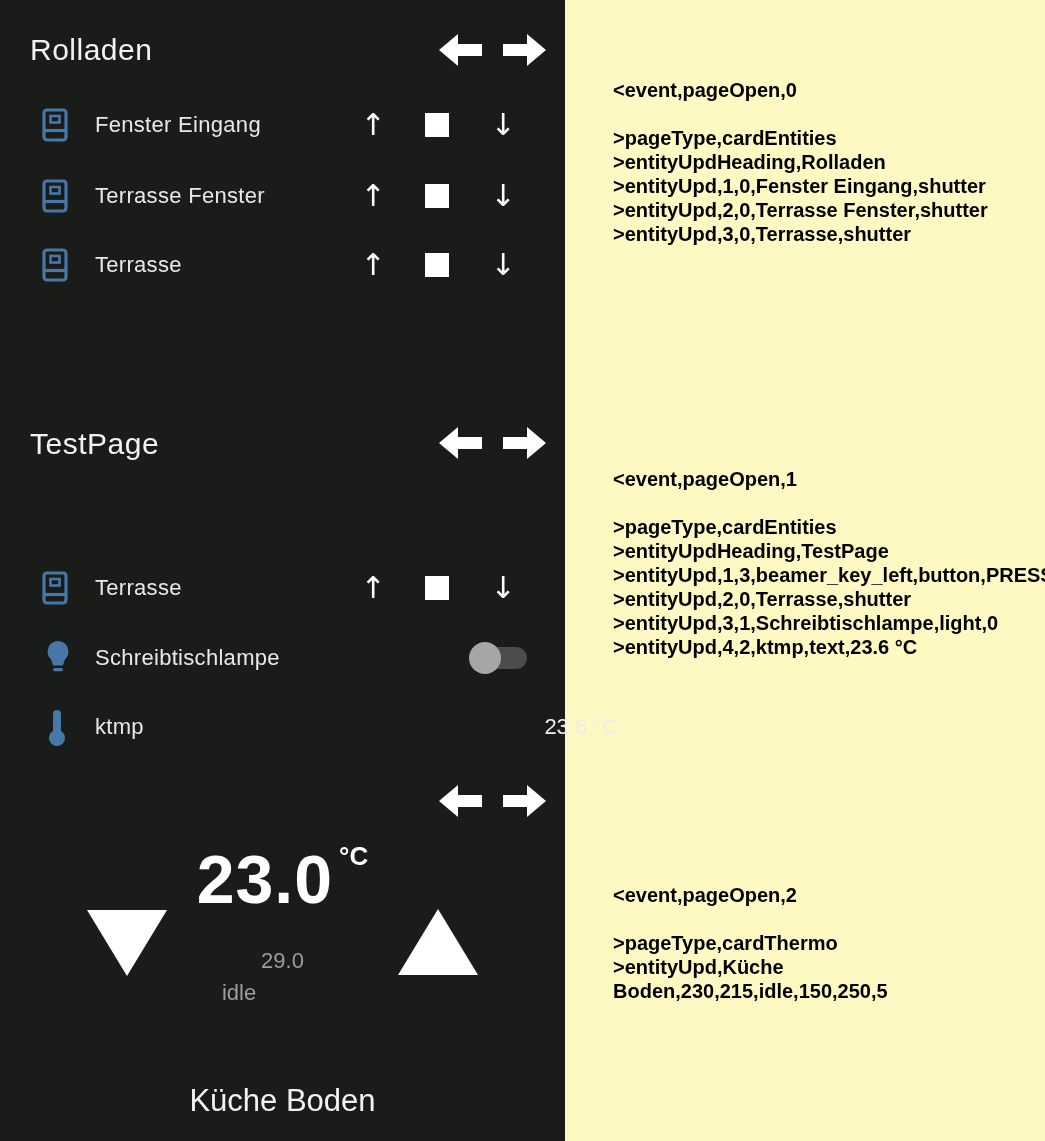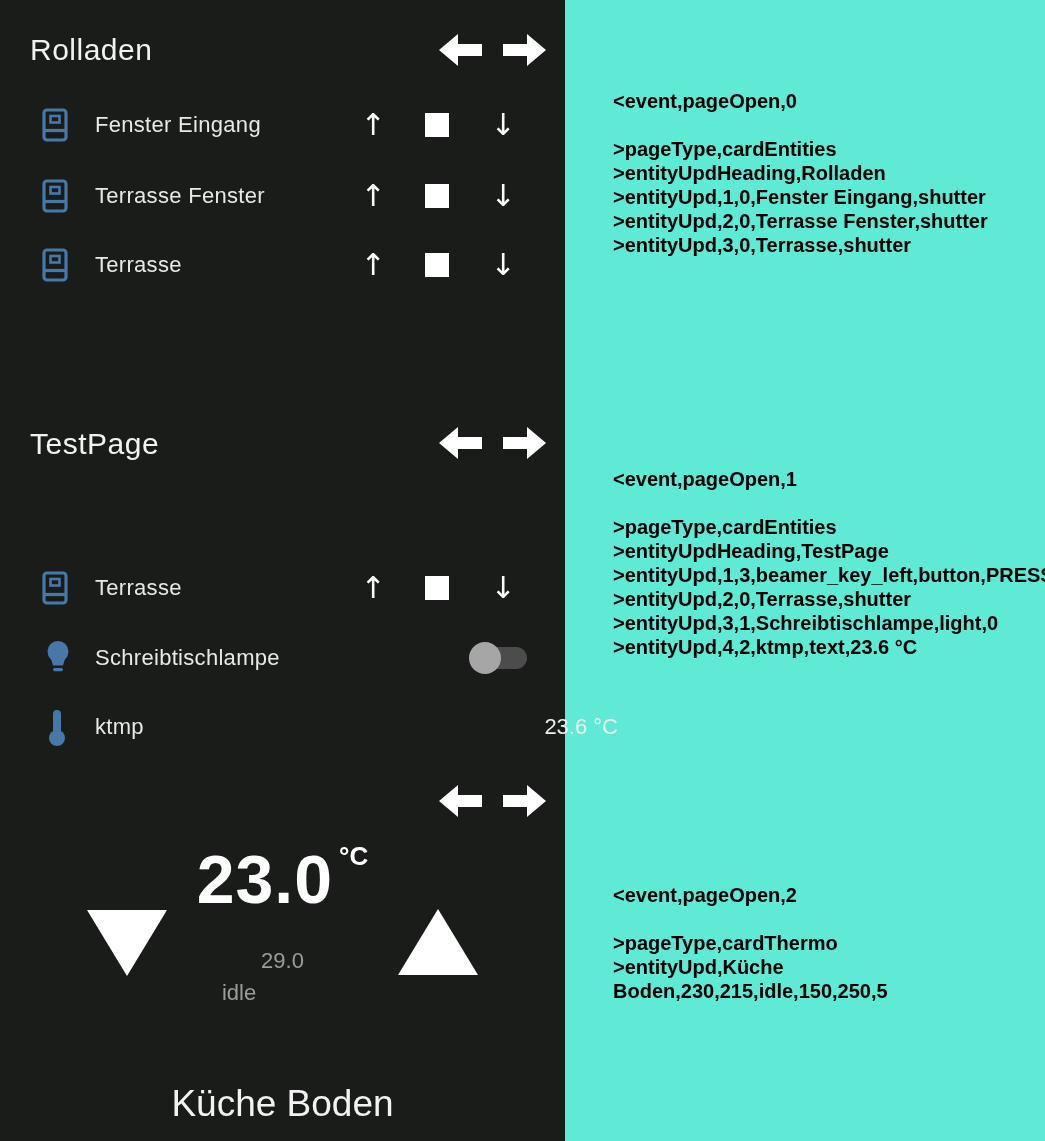--- a/index.html
+++ b/index.html
@@ -1,16 +1,16 @@
 <!DOCTYPE html>
 <html><head>
 <meta charset="utf-8">
 <style>
   html,body{margin:0;padding:0;}
-  .screen{position:relative;width:1045px;height:1141px;background:#5eead4;overflow:hidden;
+  .screen{position:relative;width:1045px;height:1141px;background:#fef9c3;overflow:hidden;
           font-family:"Liberation Sans",sans-serif;}
   .panel{position:absolute;left:0;top:0;width:565px;height:1141px;background:#191c19;}
 
   
   .card-title{position:absolute;left:30px;font-size:30px;color:#f2f2f2;letter-spacing:.5px;}
   .nav-arrow{position:absolute;width:44px;height:34px;}
 
   
   .row{position:absolute;left:0;width:653px;height:44px;}
   .row-icon{position:absolute;top:50%;transform:translateY(-50%);}
@@ -36,26 +36,26 @@
   .thermo-temp{position:absolute;left:0;top:840px;width:565px;text-align:center;color:#ffffff;white-space:nowrap;}
   .thermo-temp .big{font-size:68px;font-weight:bold;letter-spacing:1px;}
   .thermo-temp .unit{font-size:26px;font-weight:bold;vertical-align:38px;margin-left:6px;}
   .tri{position:absolute;width:0;height:0;cursor:pointer;}
   .tri-down{left:87px;top:910px;border-left:40px solid transparent;border-right:40px solid transparent;
             border-top:66px solid #ffffff;}
   .tri-up{left:398px;top:909px;border-left:40px solid transparent;border-right:40px solid transparent;
           border-bottom:66px solid #ffffff;}
   .thermo-set{position:absolute;left:0;top:948px;width:565px;text-align:center;font-size:22px;color:#9c9c9c;}
   .thermo-state{position:absolute;left:0;top:980px;width:478px;text-align:center;font-size:22px;color:#9c9c9c;}
-  .thermo-name{position:absolute;left:0;top:1083px;width:565px;text-align:center;font-size:37px;color:#f2f2f2;}
+  .thermo-name{position:absolute;left:0;top:1083px;width:565px;text-align:center;font-size:31px;color:#f2f2f2;}
 
   
   .log{position:absolute;left:613px;width:432px;font-size:20px;line-height:24px;font-weight:bold;
        color:#000;white-space:pre-line;}
-  .log-1{top:89px;} .log-2{top:467px;} .log-3{top:883px;}
+  .log-1{top:78px;} .log-2{top:467px;} .log-3{top:883px;}
 </style>
 </head>
 <body>
 
 <div class="screen">
   <div class="panel">
 
     <div class="card-title" style="top:33px;">Rolladen</div>
     <svg class="nav-arrow" style="left:438px;top:33px;" viewBox="0 0 44 34">
         <polygon points="44,11 20,11 20,1 1,17 20,33 20,23 44,23" fill="#ffffff"></polygon>

